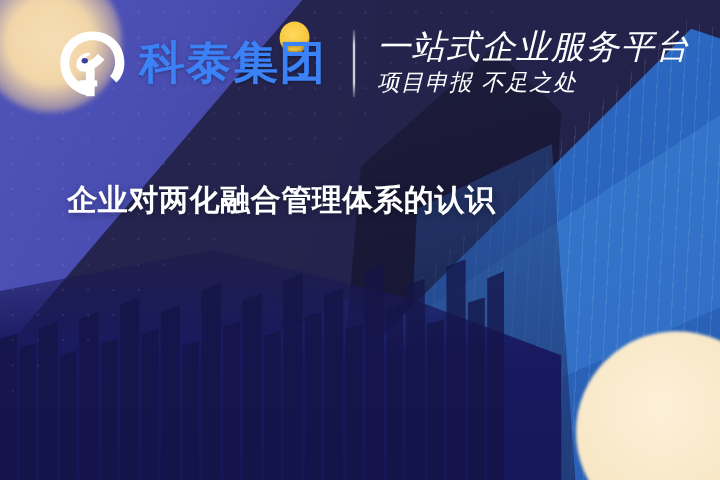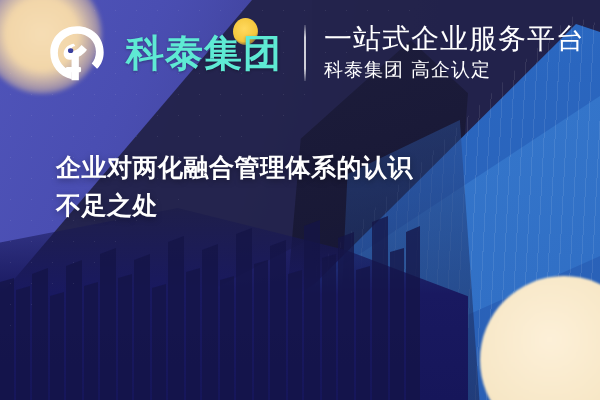--- a/index.html
+++ b/index.html
@@ -178,41 +178,42 @@
     align-items: center;
     z-index: 6;
   }
   .logo-mark {
     width: 58px;
     height: 58px;
     flex: 0 0 58px;
     display: block;
   }
   .logo-word {
-    margin-left: 20px;
+    margin-left: 10px;
     font-size: 38px;
     line-height: 1;
     font-weight: bold;
-    color: #5eead4;
+    color: #3b82f6;
     letter-spacing: 1px;
     white-space: nowrap;
     text-shadow: 0 1px 3px rgba(0,0,0,0.3);
   }
   .divider {
     width: 2px;
     height: 56px;
     margin: 0 18px 0 22px;
     background: linear-gradient(180deg, rgba(255,255,255,0.15) 0%, rgba(255,255,255,0.78) 22%, rgba(255,255,255,0.78) 78%, rgba(255,255,255,0.15) 100%);
     flex: 0 0 2px;
   }
   .tagline {
     display: flex;
     flex-direction: column;
     justify-content: center;
     white-space: nowrap;
+    font-style: italic;
   }
   .tagline-main {
     font-size: 28px;
     line-height: 1.1;
     color: #ffffff;
     letter-spacing: 1px;
     font-family: "DejaVu Serif", "Liberation Serif", serif;
   }
   .tagline-sub {
     font-size: 19px;
@@ -300,22 +301,21 @@
       <ellipse cx="39" cy="46" rx="4.6" ry="4" fill="#3a3f9e"></ellipse>
       <rect x="31" y="74" width="26" height="9" rx="2" fill="#ffffff"></rect>
     </svg>
 
     <div class="logo-word">科泰集团</div>
 
     <div class="divider"></div>
 
     <div class="tagline">
       <div class="tagline-main">一站式企业服务平台</div>
-      <div class="tagline-sub">科泰集团 高企认定</div>
+      <div class="tagline-sub">项目申报 不足之处</div>
     </div>
   </div>
 
   <div class="title-block">
     <div class="title-text">企业对两化融合管理体系的认识</div>
-    <div class="title-text">不足之处</div>
   </div>
 
 </div>
 
 </body></html>

